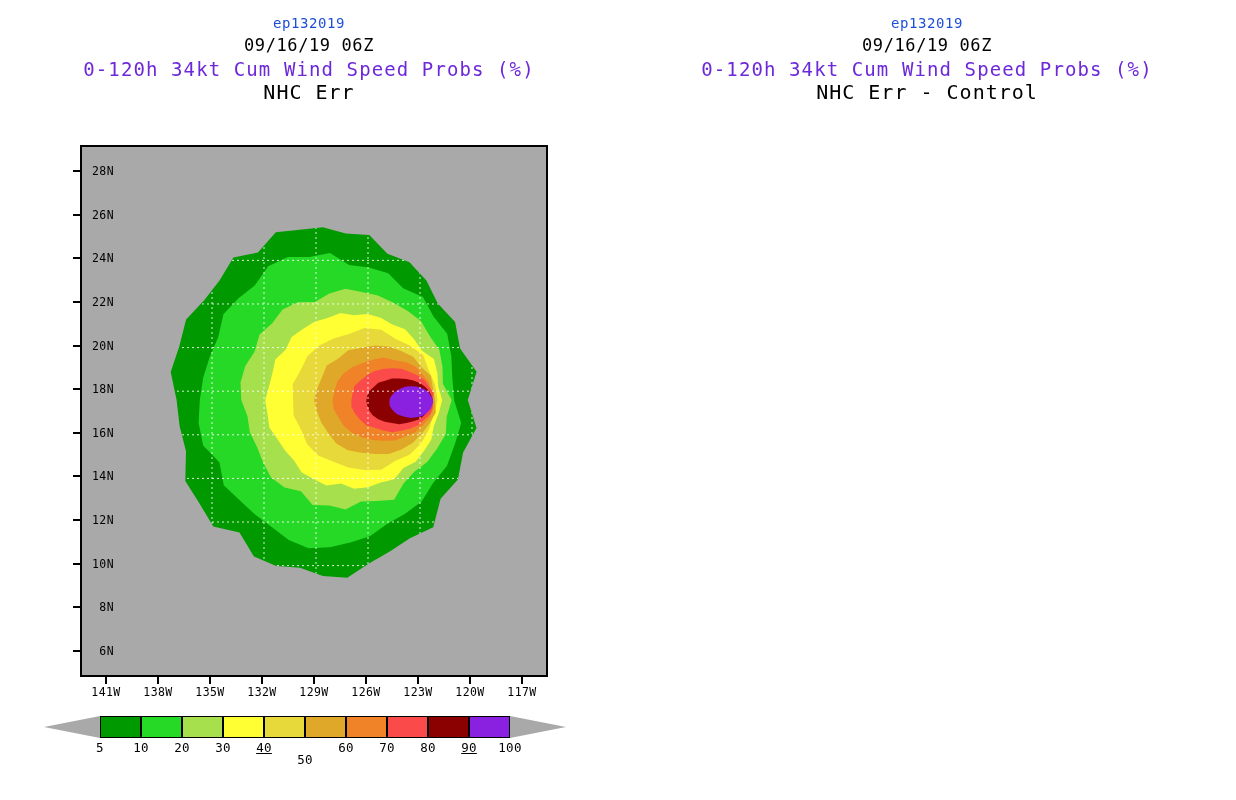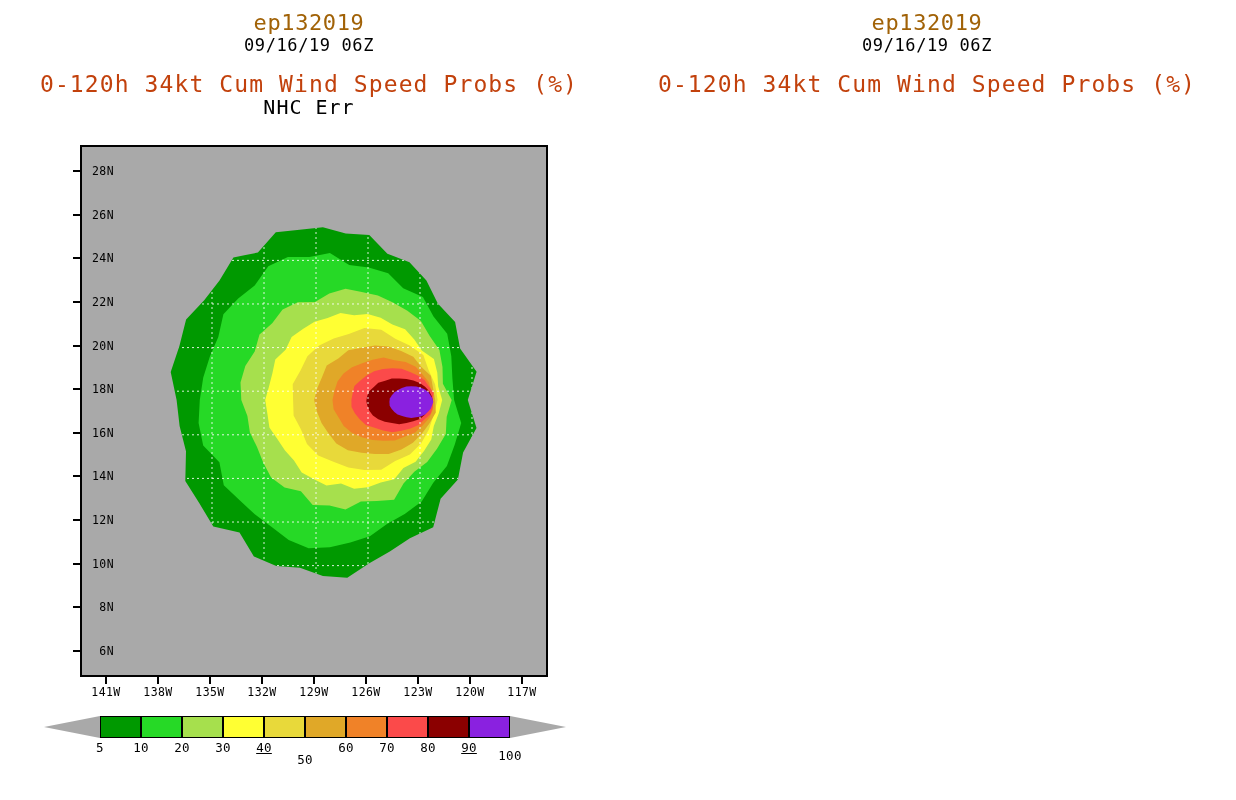--- a/index.html
+++ b/index.html
@@ -9,23 +9,23 @@
     background:#ffffff;
     font-family:"DejaVu Sans Mono","Liberation Mono",monospace;
     overflow:hidden;
     position:relative;
   }
   .panel{position:absolute;top:0;height:800px;}
   #panel-left{left:0;width:618px;}
   #panel-right{left:618px;width:618px;}
 
   .titles{position:absolute;left:0;width:618px;text-align:center;top:12px;}
-  .t-storm{font-size:22px;letter-spacing:.6px;color:#a16207;line-height:22px;}
+  .t-storm{font-size:14px;letter-spacing:.6px;color:#1d4ed8;line-height:22px;}
   .t-date{font-size:17px;letter-spacing:.6px;color:#000;line-height:22px;}
-  .t-main{font-size:23px;letter-spacing:1.1px;color:#c2410c;line-height:24px;margin-top:16px;white-space:nowrap;}
+  .t-main{font-size:19px;letter-spacing:1.1px;color:#6d28d9;line-height:24px;margin-top:1px;white-space:nowrap;}
   .t-sub{font-size:20px;letter-spacing:1px;color:#000;line-height:22px;}
 
   
   .map-wrap{position:absolute;}
   #map-left{left:80px;top:145px;width:468px;height:532px;border-radius:9px;}
   .map-frame{position:absolute;inset:0;border:2px solid #000;box-sizing:border-box;overflow:hidden;}
   .bg-gray{background:#a9a9a9;}
 
   .tick{position:absolute;background:#000;}
   .tick-y{left:-7px;width:7px;height:2px;}
@@ -166,26 +166,27 @@
         <div class="cbar-lab" style="left: 0px;">5</div>
         <div class="cbar-lab" style="left: 41px;">10</div>
         <div class="cbar-lab" style="left: 82px;">20</div>
         <div class="cbar-lab" style="left: 123px;">30</div>
         <div class="cbar-lab" style="left: 164px; text-decoration: underline;">40</div>
         <div class="cbar-lab" style="left: 205px; margin-top: 12px;">50</div>
         <div class="cbar-lab" style="left: 246px;">60</div>
         <div class="cbar-lab" style="left: 287px;">70</div>
         <div class="cbar-lab" style="left: 328px;">80</div>
         <div class="cbar-lab" style="left: 369px; text-decoration: underline;">90</div>
-        <div class="cbar-lab" style="left: 410px; margin-top: 8px;">100</div>
+        <div class="cbar-lab" style="left: 410px;">100</div>
       </div>
     </div>
 </div>
 
 <div class="panel" id="panel-right">
 
   <div class="titles">
     <div class="t-storm">ep132019</div>
     <div class="t-date">09/16/19 06Z</div>
     <div class="t-main">0-120h 34kt Cum Wind Speed Probs (%)</div>
+    <div class="t-sub">NHC Err - Control</div>
   </div>
 
 </div>
 
 </body></html>

